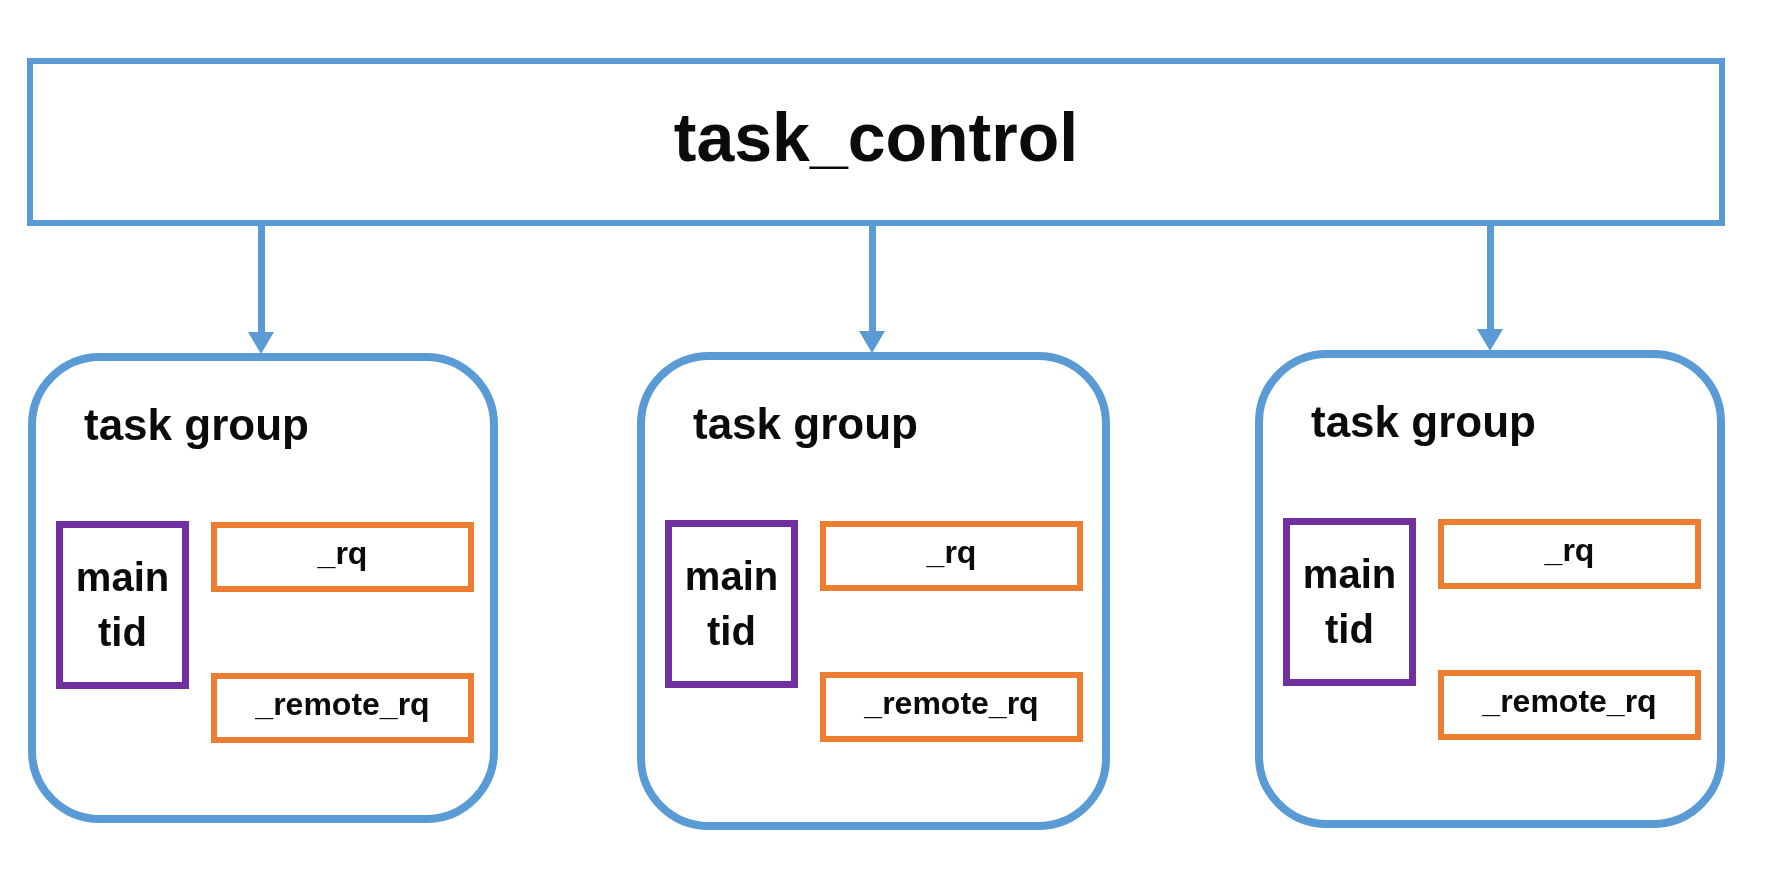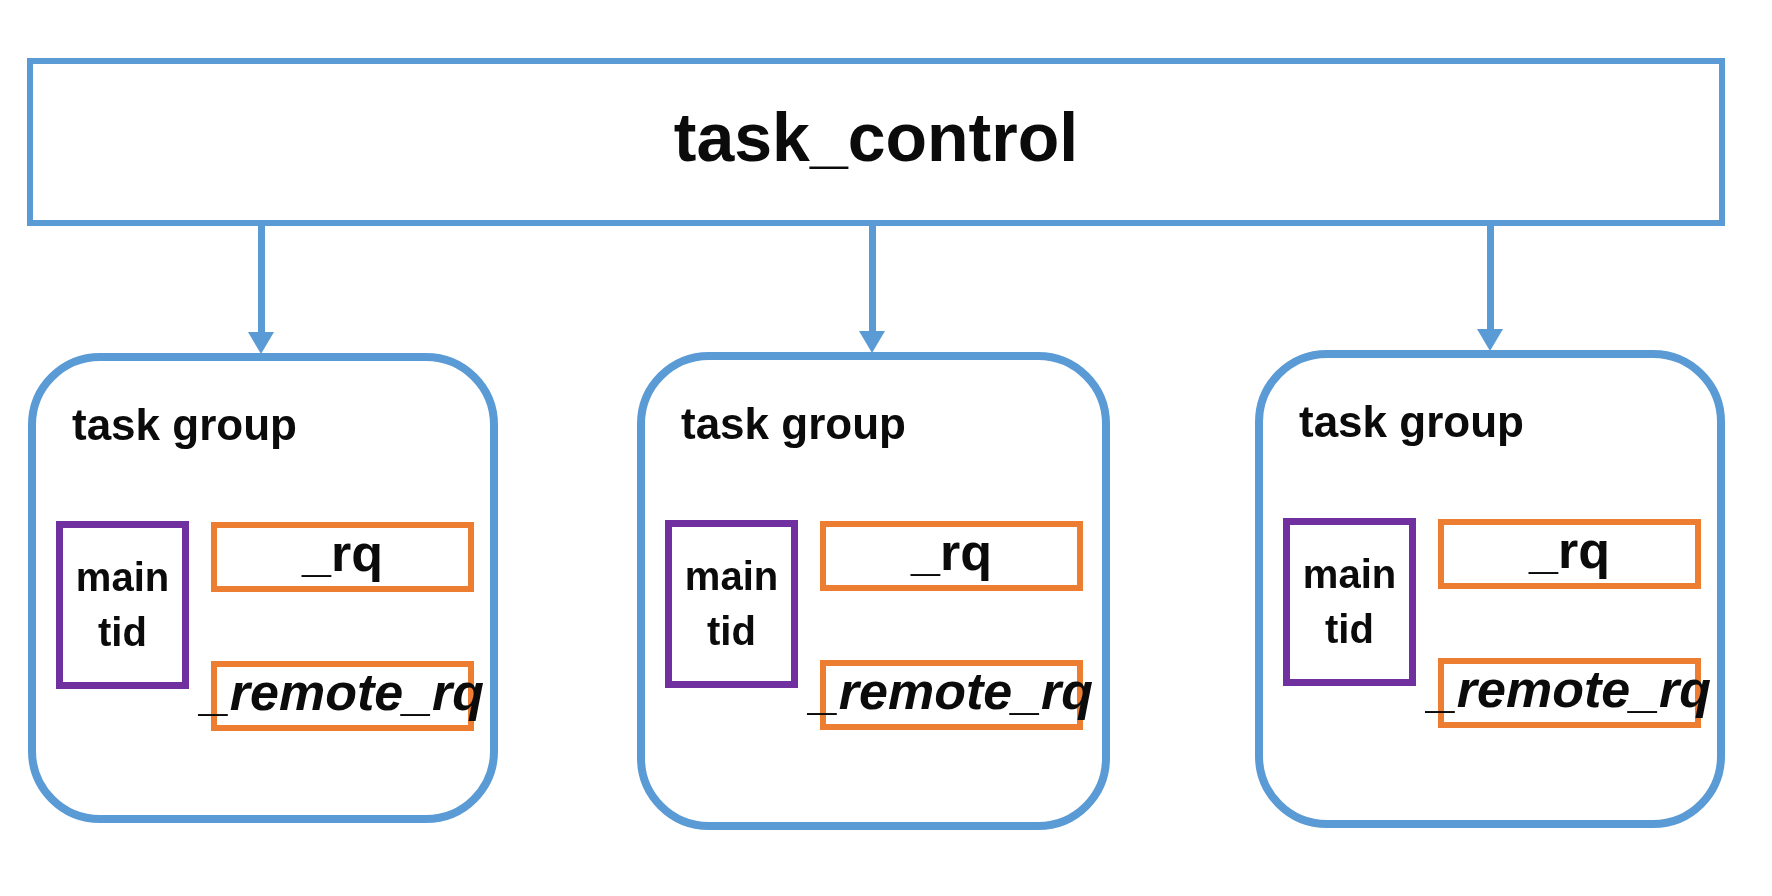--- a/index.html
+++ b/index.html
@@ -65,21 +65,21 @@
     border: 8px solid var(--blue);
     border-radius: 72px;
     background: var(--background);
   }
   .group.g1 { left: 28px;   top: 353px; width: 470px; height: 470px; }
   .group.g2 { left: 637px;  top: 352px; width: 473px; height: 478px; }
   .group.g3 { left: 1255px; top: 350px; width: 470px; height: 478px; }
 
   .group-title {
     position: absolute;
-    left: 36px; top: 40px;
+    left: 48px; top: 40px;
     font-size: 44px;
     font-weight: bold;
     line-height: 1.1;
     white-space: nowrap;
   }
 
   .main-tid {
     position: absolute;
     left: 20px; top: 160px;
     width: 133px; height: 168px;
@@ -96,23 +96,23 @@
 
   .rq-box {
     position: absolute;
     left: 175px;
     width: 263px; height: 70px;
     border: 6px solid var(--orange);
     background: var(--background);
     display: flex; align-items: center; justify-content: center;
   }
   .rq-box.rq1 { top: 161px; }
-  .rq-box.rq2 { top: 300px; font-style: italic; }
+  .rq-box.rq2 { top: 312px; }
   .rq-box .lbl {
-    font-size: 52px;
+    font-size: 32px;
     font-weight: bold;
     line-height: 1;
     padding-bottom: 8px; 
   }
 </style>
 </head>
 <body>
 
 <div class="canvas">
 

